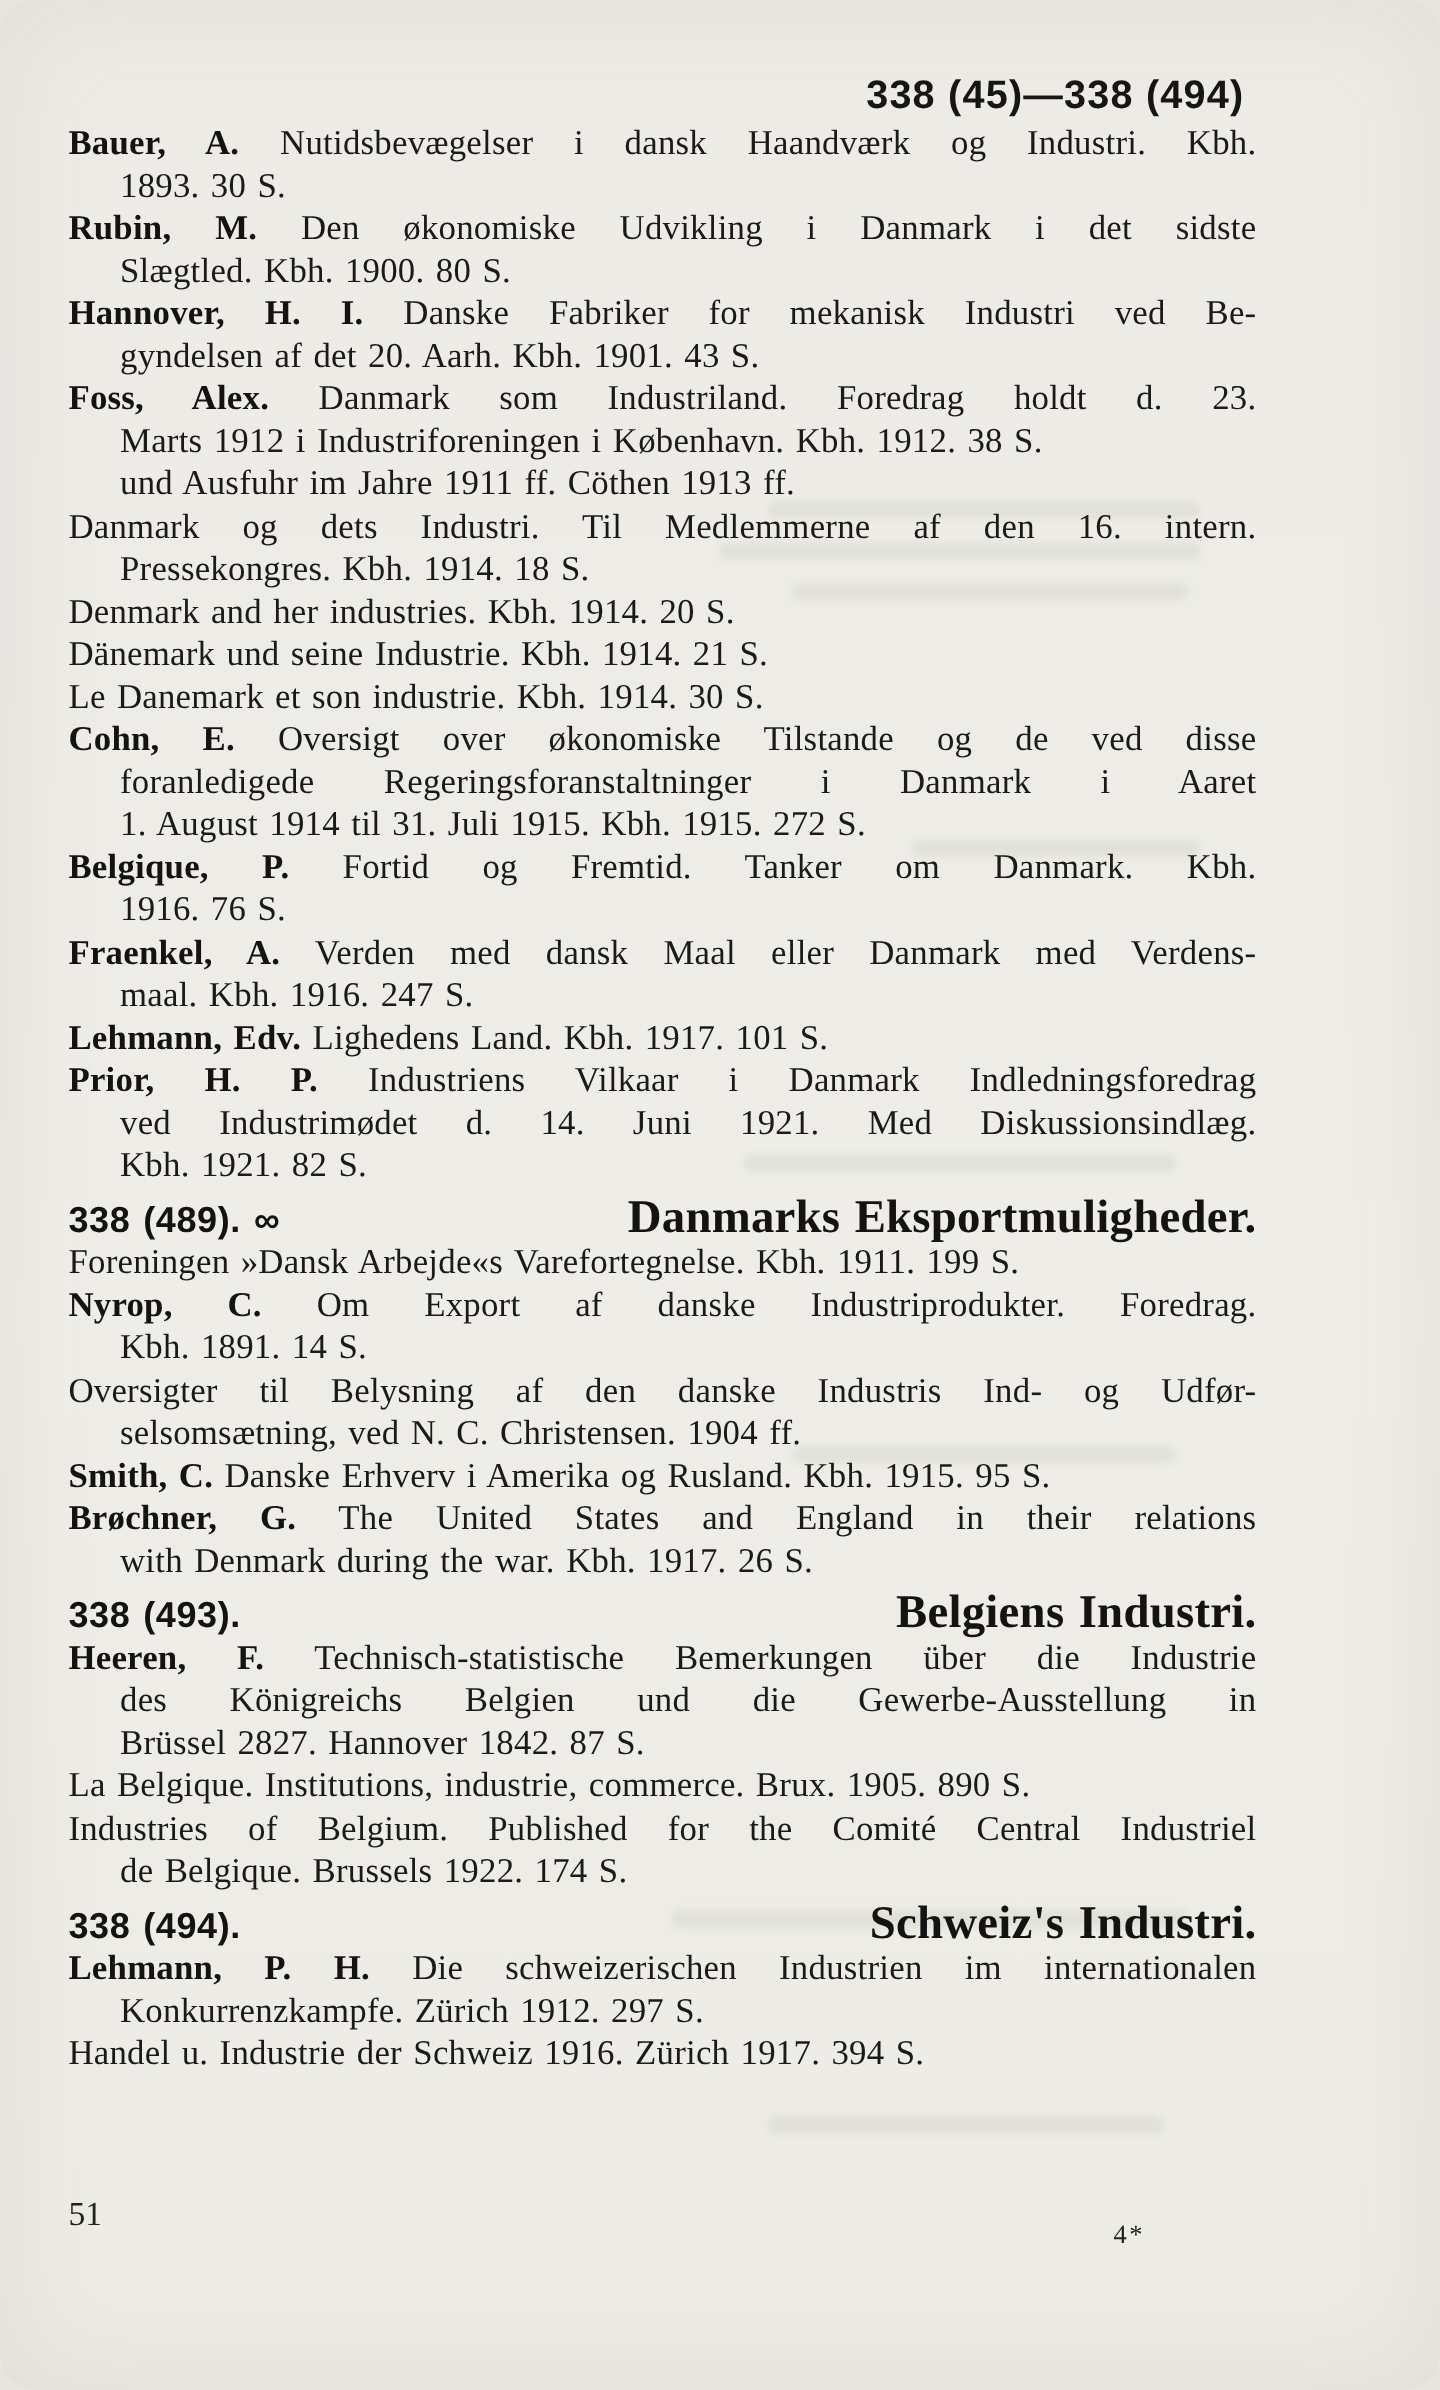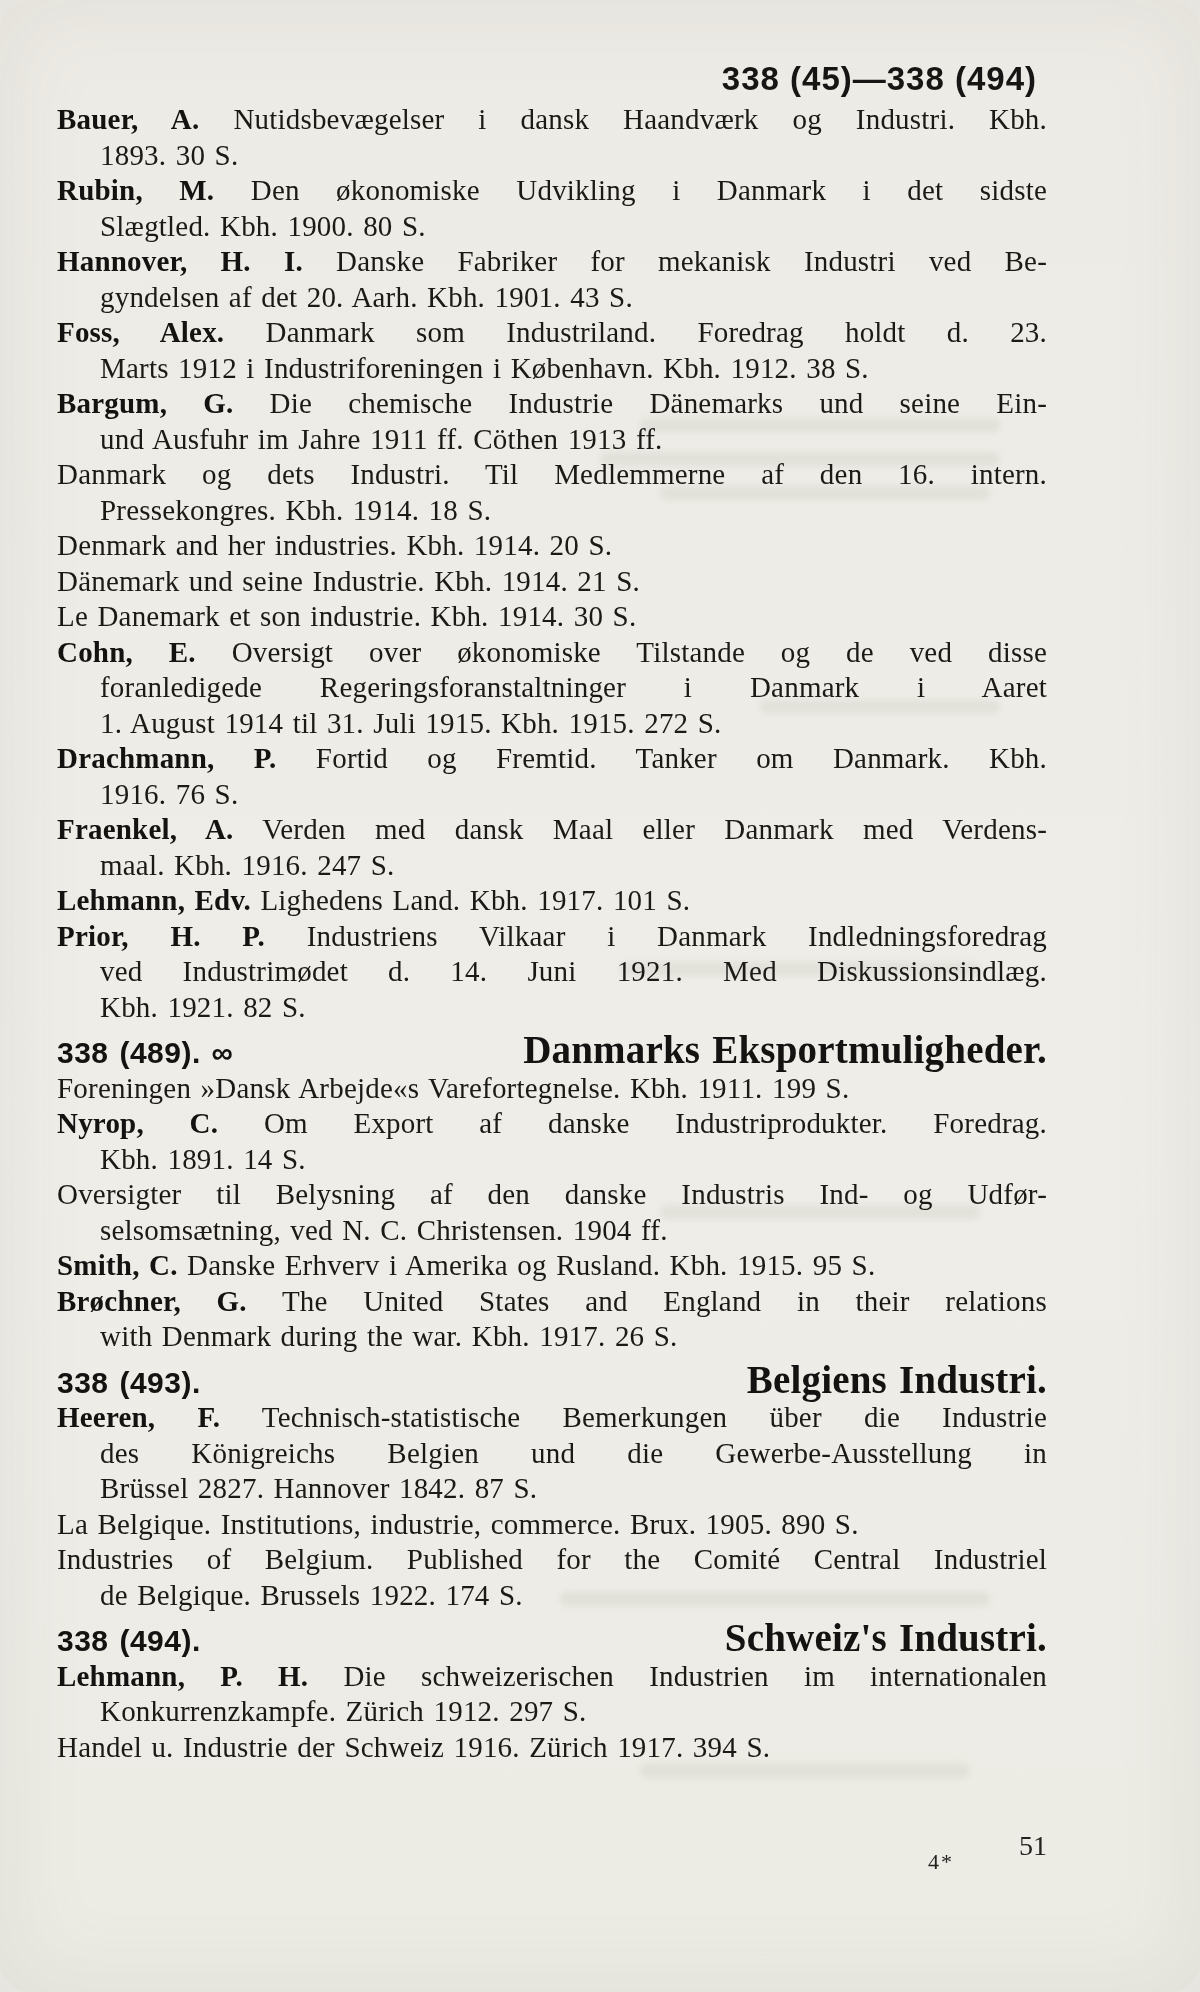--- a/index.html
+++ b/index.html
@@ -64,21 +64,21 @@
     font-family: "Liberation Sans", "DejaVu Sans", sans-serif;
     font-size: 30px;
     letter-spacing: 0.5px;
   }
   .heading-title { font-size: 39px; }
   .footer-pagenum {
     position: absolute;
     left: 57px;
     width: 990px;
     top: 1830px;
-    text-align: right;
+    text-align: left;
     font-size: 28px;
     color: #23221f;
   }
   .footer-sig {
     position: absolute;
     left: 928px;
     top: 1849px;
     font-size: 22px;
     letter-spacing: 2px;
     color: #23221f;
@@ -113,21 +113,20 @@
         </div>
         <div class="entry">
           <div class="line just"><b class="author">Hannover, H. I.</b> <span>Danske Fabriker for mekanisk Industri ved Be-</span></div>
           <div class="line cont"><span>gyndelsen af det 20. Aarh.  Kbh. 1901.  43 S.</span></div>
         </div>
         <div class="entry">
           <div class="line just"><b class="author">Foss, Alex.</b> <span>Danmark som Industriland. Foredrag holdt d. 23.</span></div>
           <div class="line cont"><span>Marts 1912 i Industriforeningen i København.  Kbh. 1912.  38 S.</span></div>
         </div>
         <div class="entry">
-          <div class="line just"><b class="author">Bargum, G.</b> <span>Die chemische Industrie Dänemarks und seine Ein-</span></div>
           <div class="line cont"><span>und Ausfuhr im Jahre 1911 ff.  Cöthen 1913 ff.</span></div>
         </div>
         <div class="entry">
           <div class="line just"><span>Danmark og dets Industri.  Til Medlemmerne af den 16. intern.</span></div>
           <div class="line cont"><span>Pressekongres.  Kbh. 1914.  18 S.</span></div>
         </div>
         <div class="entry">
           <div class="line"><span>Denmark and her industries.  Kbh. 1914.  20 S.</span></div>
         </div>
         <div class="entry">
@@ -135,21 +134,21 @@
         </div>
         <div class="entry">
           <div class="line"><span>Le Danemark et son industrie.  Kbh. 1914.  30 S.</span></div>
         </div>
         <div class="entry">
           <div class="line just"><b class="author">Cohn, E.</b> <span>Oversigt over økonomiske Tilstande og de ved disse</span></div>
           <div class="line cont just"><span>foranledigede Regeringsforanstaltninger i Danmark i Aaret</span></div>
           <div class="line cont"><span>1. August 1914 til 31. Juli 1915.  Kbh. 1915.  272 S.</span></div>
         </div>
         <div class="entry">
-          <div class="line just"><b class="author">Drachmann, P.</b> <span>Fortid og Fremtid.  Tanker om Danmark.  Kbh.</span></div>
+          <div class="line just"><b class="author">Belgique, P.</b> <span>Fortid og Fremtid.  Tanker om Danmark.  Kbh.</span></div>
           <div class="line cont"><span>1916.  76 S.</span></div>
         </div>
         <div class="entry">
           <div class="line just"><b class="author">Fraenkel, A.</b> <span>Verden med dansk Maal eller Danmark med Verdens-</span></div>
           <div class="line cont"><span>maal.  Kbh. 1916.  247 S.</span></div>
         </div>
         <div class="entry">
           <div class="line"><b class="author">Lehmann, Edv.</b> <span>Lighedens Land.  Kbh. 1917.  101 S.</span></div>
         </div>
         <div class="entry">

